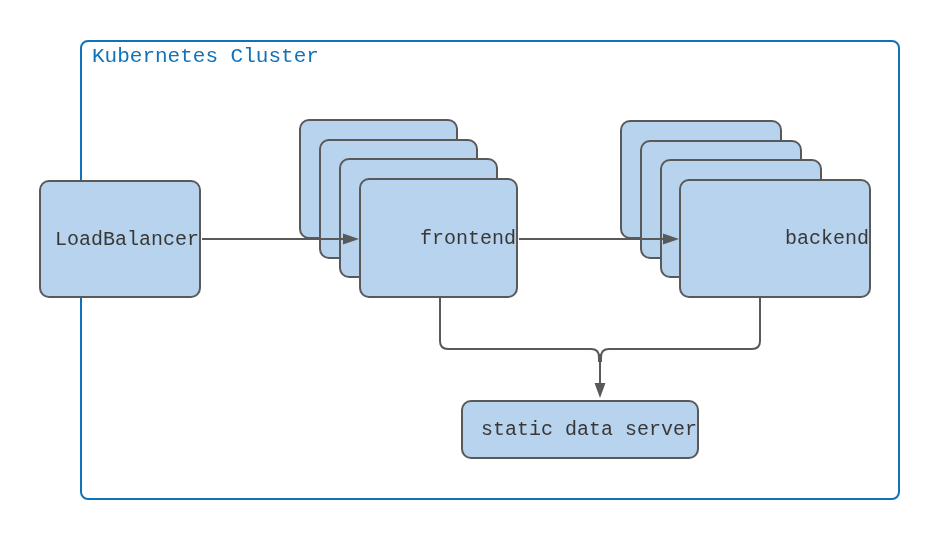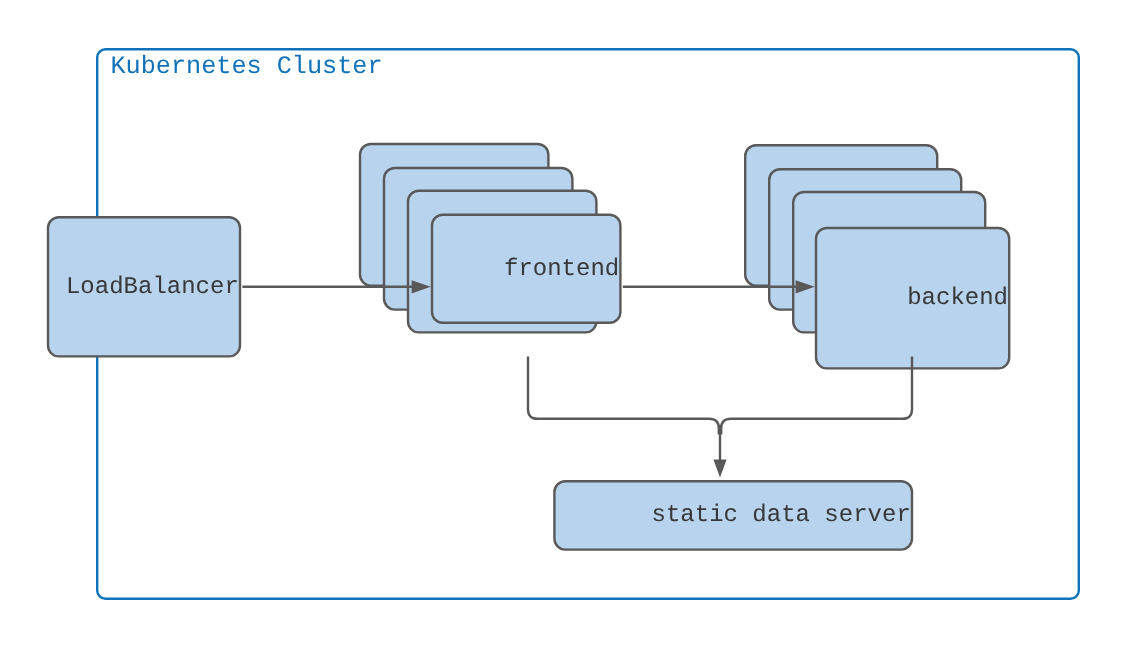--- a/index.html
+++ b/index.html
@@ -41,26 +41,26 @@
     box-sizing:border-box;
     display:flex;align-items:center;justify-content:flex-end;
     font-size:20px;
     color:var(--text);
     z-index:2;
   }
   .lb{left:39px;top:180px;width:162px;height:118px;}
   .fe-back1{left:299px;top:119px;width:159px;height:120px;}
   .fe-back2{left:319px;top:139px;width:159px;height:120px;}
   .fe-back3{left:339px;top:158px;width:159px;height:120px;}
-  .fe-front{left:359px;top:178px;width:159px;height:92px;padding-left:16px;}
+  .fe-front{left:359px;top:178px;width:159px;height:120px;padding-left:16px;}
   .be-back1{left:620px;top:120px;width:162px;height:119px;}
   .be-back2{left:640px;top:140px;width:162px;height:119px;}
   .be-back3{left:660px;top:159px;width:162px;height:119px;}
-  .be-front{left:679px;top:189px;width:163px;height:119px;}
-  .static{left:461px;top:400px;width:300px;height:59px;}
+  .be-front{left:679px;top:179px;width:192px;height:119px;}
+  .static{left:461px;top:400px;width:238px;height:59px;}
   .edges{
     position:absolute;left:0;top:0;width:940px;height:540px;
     z-index:5;pointer-events:none;
   }
   .edge{stroke:var(--connector);stroke-width:2;fill:none;}
   .arrowhead{fill:var(--connector);stroke:none;}
 </style>
 </head>
 <body>
 

